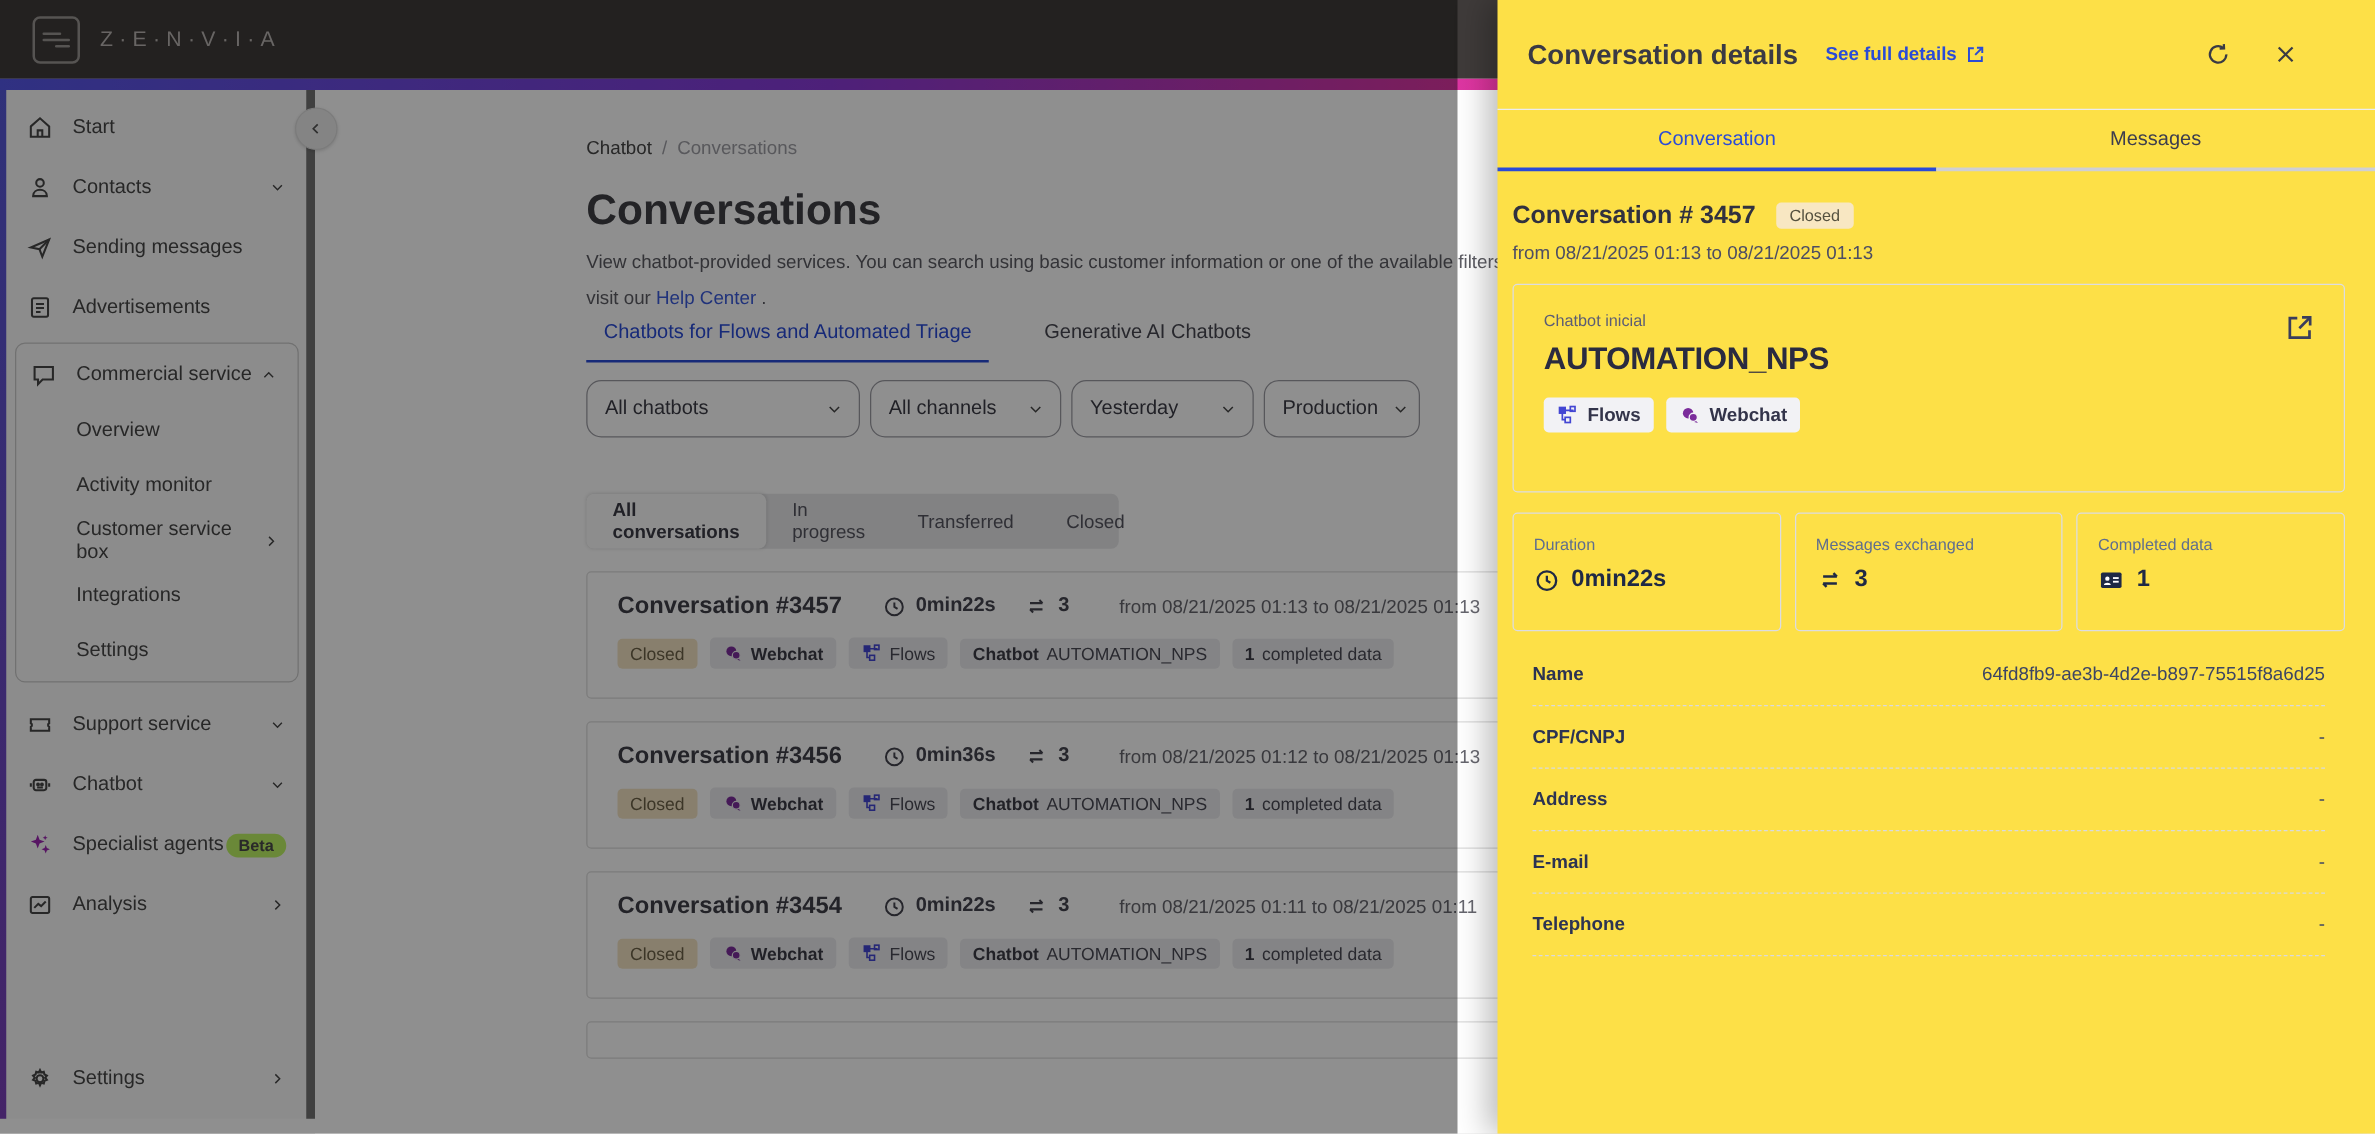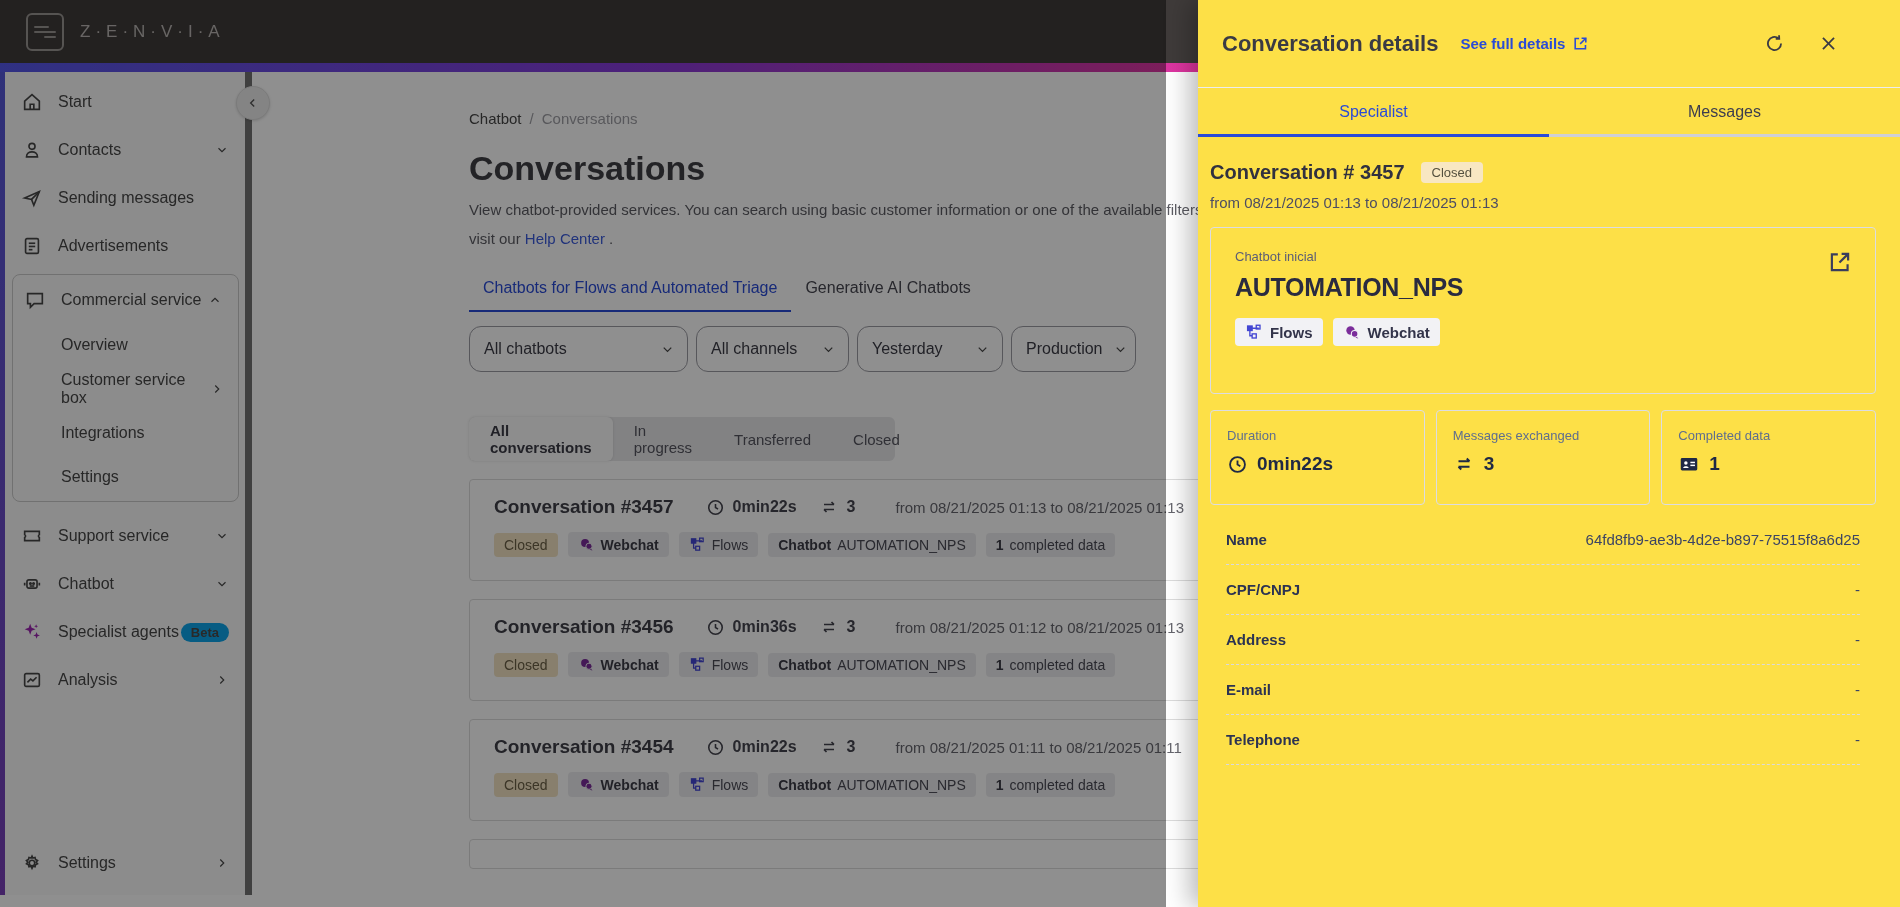--- a/index.html
+++ b/index.html
@@ -25,39 +25,39 @@
   .side-accent { position:absolute; left:0; top:0; bottom:0; width:5px;
                  background:linear-gradient(180deg,#5558d8,#7a3fb8); }
   .side-item { display:flex; align-items:center; height:48px; padding:0 16px 0 20px;
                font-size:16px; color:#474747; cursor:pointer; }
   .side-item .sicon { width:24px; height:24px; margin-right:14px; display:flex; align-items:center; justify-content:center; flex:none; }
   .side-item .chev { margin-left:auto; display:flex; }
   .side-group { border:1px solid #c9c9c9; border-radius:8px; margin:4px 6px 10px 12px; padding:2px 0; background:transparent; }
   .side-group .side-item { padding-left:10px; height:46px; }
   .sub-item { display:flex; align-items:center; height:44px; padding:0 14px 0 48px; font-size:16px; color:#474747; cursor:pointer; }
   .sub-item .chev { margin-left:auto; display:flex; }
-  .beta-badge { margin-left:auto; background:#0ea5e9; color:#4a4a4a; font-size:13px; font-weight:bold;
+  .beta-badge { margin-left:auto; background:#bef264; color:#4a4a4a; font-size:13px; font-weight:bold;
                 padding:2px 10px; border-radius:10px; }
   .side-bottom { position:absolute; bottom:8px; left:0; right:0; }
   .collapse-btn { position:absolute; left:236px; top:86px; width:34px; height:34px; border-radius:50%;
                   background:#ececec; border:1px solid #dcdcdc; display:flex; align-items:center; justify-content:center;
                   z-index:3; cursor:pointer; box-shadow:0 1px 3px rgba(0,0,0,.15); }
 
   
   .main { position:absolute; top:72px; left:252px; right:0; bottom:0; background:#fff; z-index:1; }
   .main-inner { padding:38px 0 0 217px; width:1000px; }
   .breadcrumb { font-size:15px; display:flex; gap:8px; align-items:center; }
   .bc-parent { color:#474747; cursor:pointer; }
   .bc-sep { color:#9e9ea4; }
   .bc-cur { color:#9e9ea4; }
   .page-title { margin-top:22px; font-size:34px; font-weight:bold; color:#3f3f44; }
   .page-desc { margin-top:14px; font-size:15px; color:#5c5c63; white-space:nowrap; line-height:1.0; }
   .page-desc2 { margin-top:13px; font-size:15px; color:#5c5c63; }
   .help-link { color:#3b5bdb; cursor:pointer; }
-  .content-tabs { margin-top:32px; display:flex; }
+  .content-tabs { margin-top:10px; display:flex;gap:30px; }
   .ctab { font-size:16px; padding:0 14px 13px 14px; cursor:pointer; color:#474750; }
   .ctab.active { color:#2a4bd7; border-bottom:2px solid #2a4bd7; }
   .search-wrap { margin-top:8px; width:309px; height:43px; border:1px solid #9c9ca3; border-radius:4px;
                  display:flex; align-items:center; padding:0 12px; gap:10px; background:#fff; }
   .search-wrap input { border:none; outline:none; font-size:16px; color:#3f3f48; width:100%;
                        font-family:"Liberation Sans",sans-serif; background:transparent; }
   .search-wrap input::placeholder { color:#8f8f96; }
   .filters { margin-top:14px; display:flex; gap:8px; }
   .select { height:46px; border:1px solid #9c9ca3; border-radius:12px; display:flex; align-items:center;
             padding:0 12px 0 14px; font-size:16px; color:#3c3c46; cursor:pointer; background:#fff; }
@@ -198,20 +198,23 @@
       <span class="chev">
         <svg width="14" height="14" viewBox="0 0 24 24" fill="none" stroke="#474747" stroke-width="2">
             <polyline points="6 15 12 9 18 15"></polyline>
           </svg>
       </span>
     </div>
     <div class="sub-item">
       <span>Overview</span>
     </div>
     <div class="sub-item">
+      <span>Activity monitor</span>
+    </div>
+    <div class="sub-item">
       <span>Customer service box</span>
       <span class="chev">
         <svg width="14" height="14" viewBox="0 0 24 24" fill="none" stroke="#474747" stroke-width="2">
             <polyline points="9 6 15 12 9 18"></polyline>
           </svg>
       </span>
     </div>
     <div class="sub-item">
       <span>Integrations</span>
     </div>
@@ -568,21 +571,21 @@
       <span class="icon-btn">
         <svg width="19" height="19" viewBox="0 0 24 24" fill="none" stroke="#3a3a44" stroke-width="2.2">
             <line x1="5" y1="5" x2="19" y2="19"></line>
             <line x1="19" y1="5" x2="5" y2="19"></line>
           </svg>
       </span>
     </span>
   </div>
 
   <div class="dr-tabs">
-    <div class="dr-tab active">Specialist</div>
+    <div class="dr-tab active">Conversation</div>
     <div class="dr-tab">Messages</div>
   </div>
 
   <div class="dr-body">
     <div class="dr-heading-row">
       <span class="dr-heading">Conversation # 3457</span>
       <span class="status-badge">Closed</span>
     </div>
     <div class="dr-period">from 08/21/2025 01:13 to 08/21/2025 01:13</div>
 

